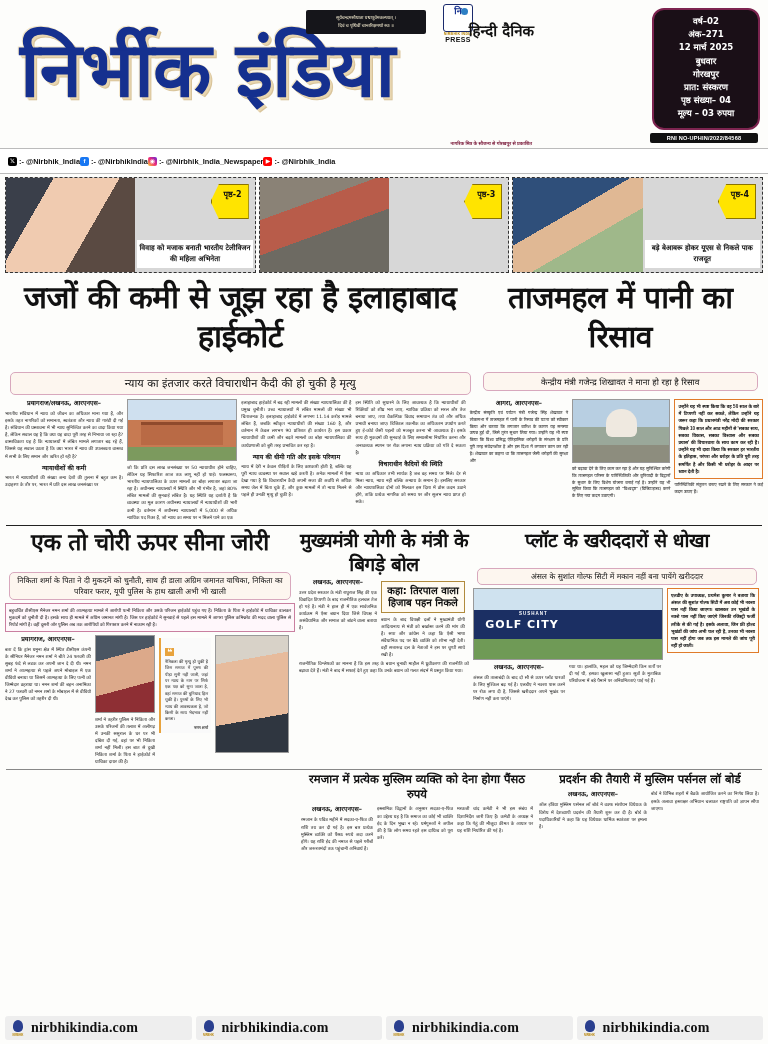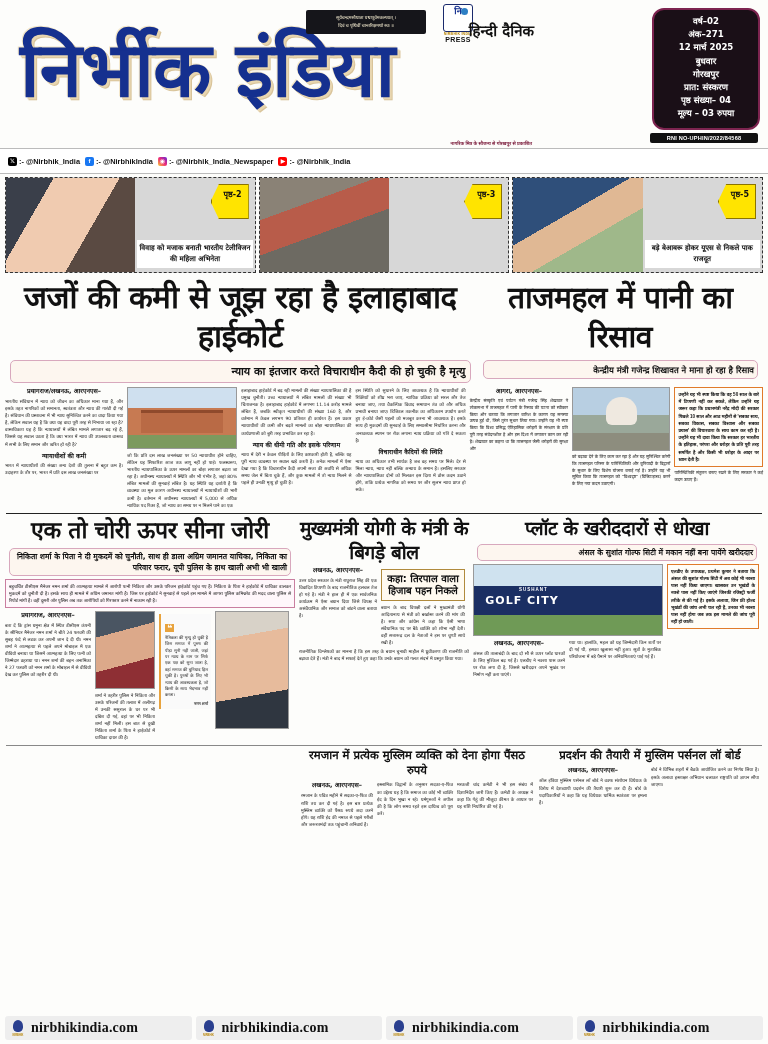--- a/index.html
+++ b/index.html
@@ -74,21 +74,21 @@
     font-size: 5.6px; font-weight: 700; text-align: center;
     padding: 2px 0; letter-spacing: .2px; border-radius: 2px;
   }
   .mast-caption {
     position: absolute; right: 120px; bottom: 2px;
     font-size: 4.8px; color: #7a1a3a; font-weight: 700;
   }
 
   
   .social-strip {
-    display: flex; align-items: center; gap: 5px;
+    display: flex; align-items: center; 
     padding: 12px 8px; border-top: 1px solid #bbb; border-bottom: 1px solid #bbb;
     background: #fff; height: 17px;
   }
   .soc { display: flex; align-items: center; gap: 2px; font-size: 7.4px; font-weight: 700; color: #111; }
   .soc .ic { width: 9px; height: 9px; border-radius: 2px; display: inline-block;
     font-size: 6px; color: #fff; text-align: center; line-height: 9px; font-weight: 700; }
   .ic-x { background: #000; }
   .ic-fb { background: #1877f2; border-radius: 50%; }
   .ic-ig { background: linear-gradient(45deg,#f9ce34,#ee2a7b,#6228d7); }
   .ic-yt { background: #ff0000; border-radius: 2px; }
@@ -123,25 +123,25 @@
   .head-left { width: 62.5%; padding-right: 4px; }
   .head-right { width: 37.5%; }
   h1.main {
     font-family: "DejaVu Sans", sans-serif;
     font-weight: 700; color: #111;
     font-size: 31px; line-height: 39px; text-align: center;
     letter-spacing: -.5px;
   }
   h1.main.right { font-size: 30px; line-height: 39px; }
   .sub-band {
-    margin: 4px 4px 0 4px; background: #fdf6ef;
+    margin: 16px 4px 0 4px; background: #fdf6ef;
     border: 1px solid #d8a8bd; border-radius: 5px;
     font-family: "DejaVu Sans", sans-serif;
-    font-size: 11px; font-weight: 700; color: #111;
-    text-align: right; padding: 3px 4px; line-height: 15px;
+    font-size: 11px; font-weight: 400; color: #111;
+    text-align: center; padding: 3px 4px; line-height: 15px;
   }
   .sub-band.sm { font-size: 8.4px; padding: 2.5px 3px; line-height: 12px; }
   .sub-band.xs { font-size: 7.6px; padding: 2px 3px; line-height: 11px; }
 
   
   .body-wrap { display: flex; padding: 4px 5px 0 5px; gap: 4px; }
   .col { position: relative; }
   .c1 { width: 120px; } .c2 { width: 112px; } .c3 { width: 112px; } .c4 { width: 112px; }
   .c5 { width: 100px; } .c6 { width: 100px; } .c7 { width: 90px; }
 
@@ -299,21 +299,21 @@
         </div>
       <div class="teaser-right">
         <div class="arrow-tag">पृष्ठ-3</div>
       </div>
     </div>
     <div class="teaser">
       <div class="teaser-img">
           <div class="ph ph3"></div>
         </div>
       <div class="teaser-right">
-        <div class="arrow-tag">पृष्ठ-5</div>
+        <div class="arrow-tag">पृष्ठ-4</div>
         <div class="teaser-cap">बड़े बेआबरू होकर यूएस से निकले पाक राजदूत</div>
       </div>
     </div>
   </div>
 
   <div class="head-row">
     <div class="head-left">
       <h1 class="main">जजों की कमी से जूझ रहा है इलाहाबाद हाईकोर्ट</h1>
       <div class="sub-band">न्याय का इंतजार करते विचाराधीन कैदी की हो चुकी है मृत्यु</div>
     </div>

